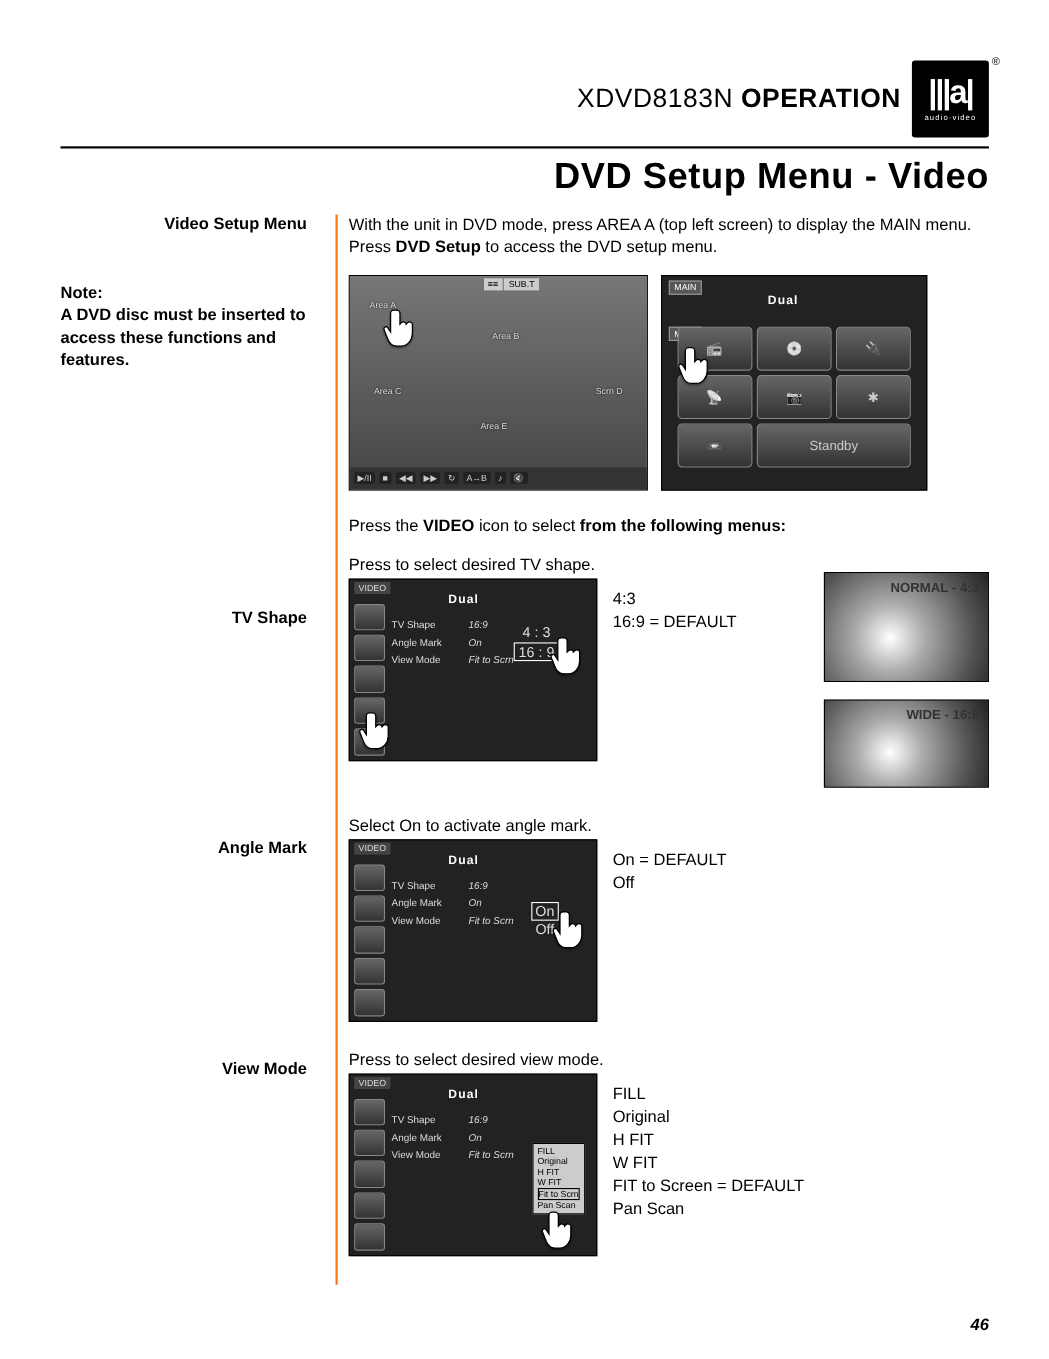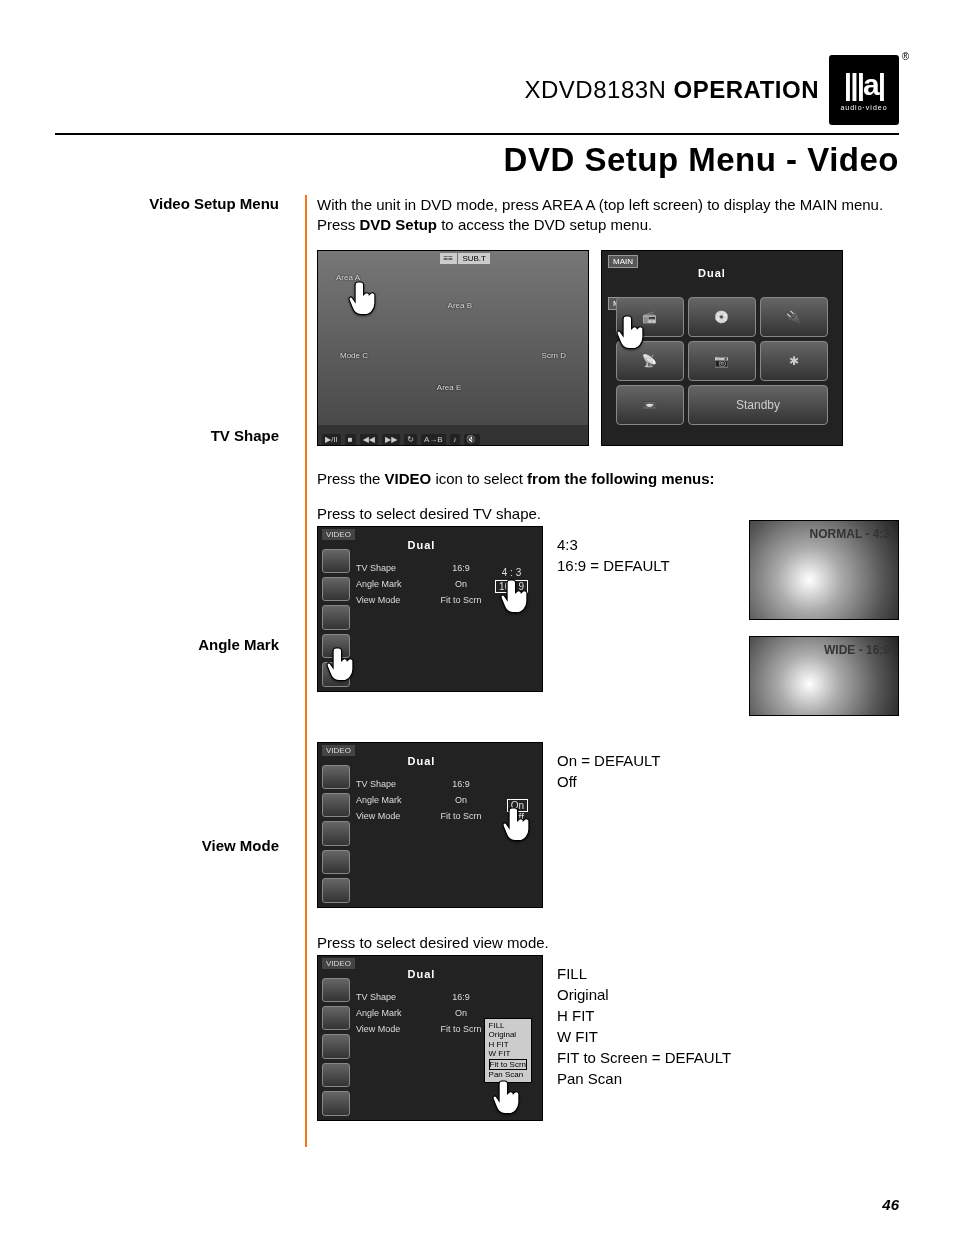--- a/index.html
+++ b/index.html
@@ -55,43 +55,43 @@
   .screen.small { width: 226px; height: 166px; }
   .screen.preview { width: 150px; height: 100px; }
   .screen .title-bar { position: absolute; top: 2px; left: 4px; background:#444; padding:1px 4px; font-size:8px; }
   .screen .subt { position:absolute; top:2px; left:52%; font-size:8px; background:#ccc; color:#000; padding:1px 4px;}
   .screen .eq { position:absolute; top:2px; left:45%; font-size:8px; background:#ccc; color:#000; padding:1px 4px;}
   .area-label { position:absolute; font-size:8px; color:#ddd; text-shadow:0 0 2px #000;}
   .hand {
     position: absolute; width: 34px; height: 40px;
   }
   .hand svg { width:100%; height:100%; filter: drop-shadow(0 1px 1px rgba(0,0,0,0.5)); }
-  .bottom-bar { position:absolute; bottom:0; left:0; right:0; height:20px; background:#333; display:flex; align-items:flex-end; gap:4px; padding:0 4px;}
+  .bottom-bar { position:absolute; bottom:0; left:0; right:0; height:20px; background:#333; display:flex; align-items:center; gap:4px; padding:0 4px;}
   .bottom-bar span { font-size:8px; color:#ccc; background:#222; padding:1px 3px; border-radius:2px;}
   .main-menu-grid { position:absolute; top:46px; left:14px; right:14px; bottom:20px; display:grid; grid-template-columns:repeat(3,1fr); grid-template-rows:repeat(3,1fr); gap:4px;}
   .main-menu-grid div { background: linear-gradient(#666,#333); border:1px solid #888; border-radius:4px; display:flex; align-items:center; justify-content:center; font-size:12px; color:#ccc;}
   .dual-brand { position:absolute; top:16px; left:40%; font-size:11px; font-weight:bold; color:#fff; letter-spacing:1px;}
   .main-tag { position:absolute; background:#0369a1; padding:1px 4px; font-size:8px; color:#fff; border:1px solid #999;}
   .below1 { font-size: 15px; margin: 24px 0 18px; }
   .below1 .b { font-weight: 800; }
   .option-row { margin-bottom: 26px; }
   .option-text { font-size: 15px; margin-bottom: 4px; }
   .opt-flex { display:flex; align-items:flex-start; gap:14px; }
   .values-col { font-size: 15px; line-height: 1.4; padding-top: 8px;}
   .video-menu { position:absolute; top:22px; left:38px; right:8px; bottom:8px; display:flex; flex-direction:column; gap:6px; padding-top:14px;}
   .video-menu-row { display:flex; font-size:9px; color:#ddd;}
-  .video-menu-row .c1{width:70px;} .video-menu-row .c2{width:70px; text-align:center;}
+  .video-menu-row .c1{width:70px;} .video-menu-row .c2{width:70px; font-style:italic;}
   .side-icons { position:absolute; left:4px; top:22px; bottom:4px; width:28px; display:flex; flex-direction:column; gap:4px;}
   .side-icons div{ flex:1; background:linear-gradient(#666,#333); border:1px solid #888; border-radius:3px;}
   .popup-opts { position:absolute; right:10px; top:72px; background:#ccc; color:#000; font-size:8px; padding:2px 4px; border:1px solid #000; line-height:1.2;}
   .preview-label { position:absolute; top:6px; right:8px; font-size:12px; font-weight:700; color:#333;text-align:right;}
   .preview-stack { display:flex; flex-direction:column; gap:16px; }
   .surfer { position:absolute; inset:0; background: radial-gradient(circle at 40% 60%, #fff 0%, #aaa 30%, #555 70%, #222 100%);}
   .pagenum { position:absolute; bottom:22px; right:55px; font-weight:800; font-size:15px;font-style:italic;}
-  .popup-tv { position:absolute; right:14px; top:40px; font-size:10px; color:#ddd; text-align:center;}
+  .popup-tv { position:absolute; right:34px; top:40px; font-size:13px; color:#ddd; text-align:center;}
   .popup-tv .box{ border:1px solid #fff; padding:0 3px; margin-top:2px;}
 </style>
 </head>
 <body>
 
 <div class="header-row">
   <div class="header-title">
     <span class="model">XDVD8183N</span>
     <span class="op">OPERATION</span>
   </div>
@@ -100,38 +100,42 @@
     <div class="logo-glyph">|||a|</div>
     <div class="logo-sub">audio·video</div>
   </div>
 </div>
 <hr class="top-rule">
 <div class="main-title">DVD Setup Menu - Video</div>
 
 <div class="content">
   <div class="left-col">
     <div class="section-label">Video Setup Menu</div>
+    <div class="note">
+      <div>Note:</div>
+      <div>A DVD disc must be inserted to access these functions and features.</div>
+    </div>
     <div class="section-label" style="margin-top:215px">TV Shape</div>
     <div class="section-label" style="margin-top:192px">Angle Mark</div>
     <div class="section-label" style="margin-top:184px">View Mode</div>
   </div>
 
   <div class="right-col">
     <div class="intro">
       <span>With the unit in DVD mode, press AREA A (top left screen) to display the MAIN menu. Press </span><span class="b">DVD Setup</span><span> to access the DVD setup menu.</span>
     </div>
 
     <div class="screenshot-row">
 
       <div class="screen big" style="background:linear-gradient(#777,#444);">
         <span class="eq">≡≡</span>
         <span class="subt">SUB.T</span>
         <span class="area-label" style="top:22px;left:18px">Area A</span>
         <span class="area-label" style="top:50px;left:48%">Area B</span>
-        <span class="area-label" style="top:100px;left:22px">Mode C</span>
+        <span class="area-label" style="top:100px;left:22px">Area C</span>
         <span class="area-label" style="top:100px;right:22px">Scrn D</span>
         <span class="area-label" style="top:132px;left:44%">Area E</span>
         <div class="hand" style="top:28px;left:30px">
           <svg viewBox="0 0 24 28">
               <path fill="#fff" stroke="#000" stroke-width="0.8" d="M9 2c1 0 2 1 2 2v7l1-1c1-1 3 0 3 1l1-1c1-1 3 0 3 1v6c0 4-3 8-7 8h-3c-3 0-5-2-6-5l-2-5c-1-2 1-3 2-2l2 3V4c0-1 1-2 2-2z"></path>
             </svg>
         </div>
         <div class="bottom-bar">
           <span>▶/II</span>
           <span>■</span>
@@ -223,20 +227,21 @@
           </div>
           <div class="screen preview" style="height:80px">
             <div class="surfer"></div>
             <div class="preview-label">WIDE - 16:9</div>
           </div>
         </div>
       </div>
     </div>
 
     <div class="option-row">
+      <div class="option-text">Select On to activate angle mark.</div>
       <div class="opt-flex">
         <div class="screen small" style="background:#222;">
           <span class="title-bar">VIDEO</span>
           <span class="dual-brand" style="top:12px">Dual</span>
           <div class="side-icons">
               <div></div>
               <div></div>
               <div></div>
               <div></div>
               <div></div>

